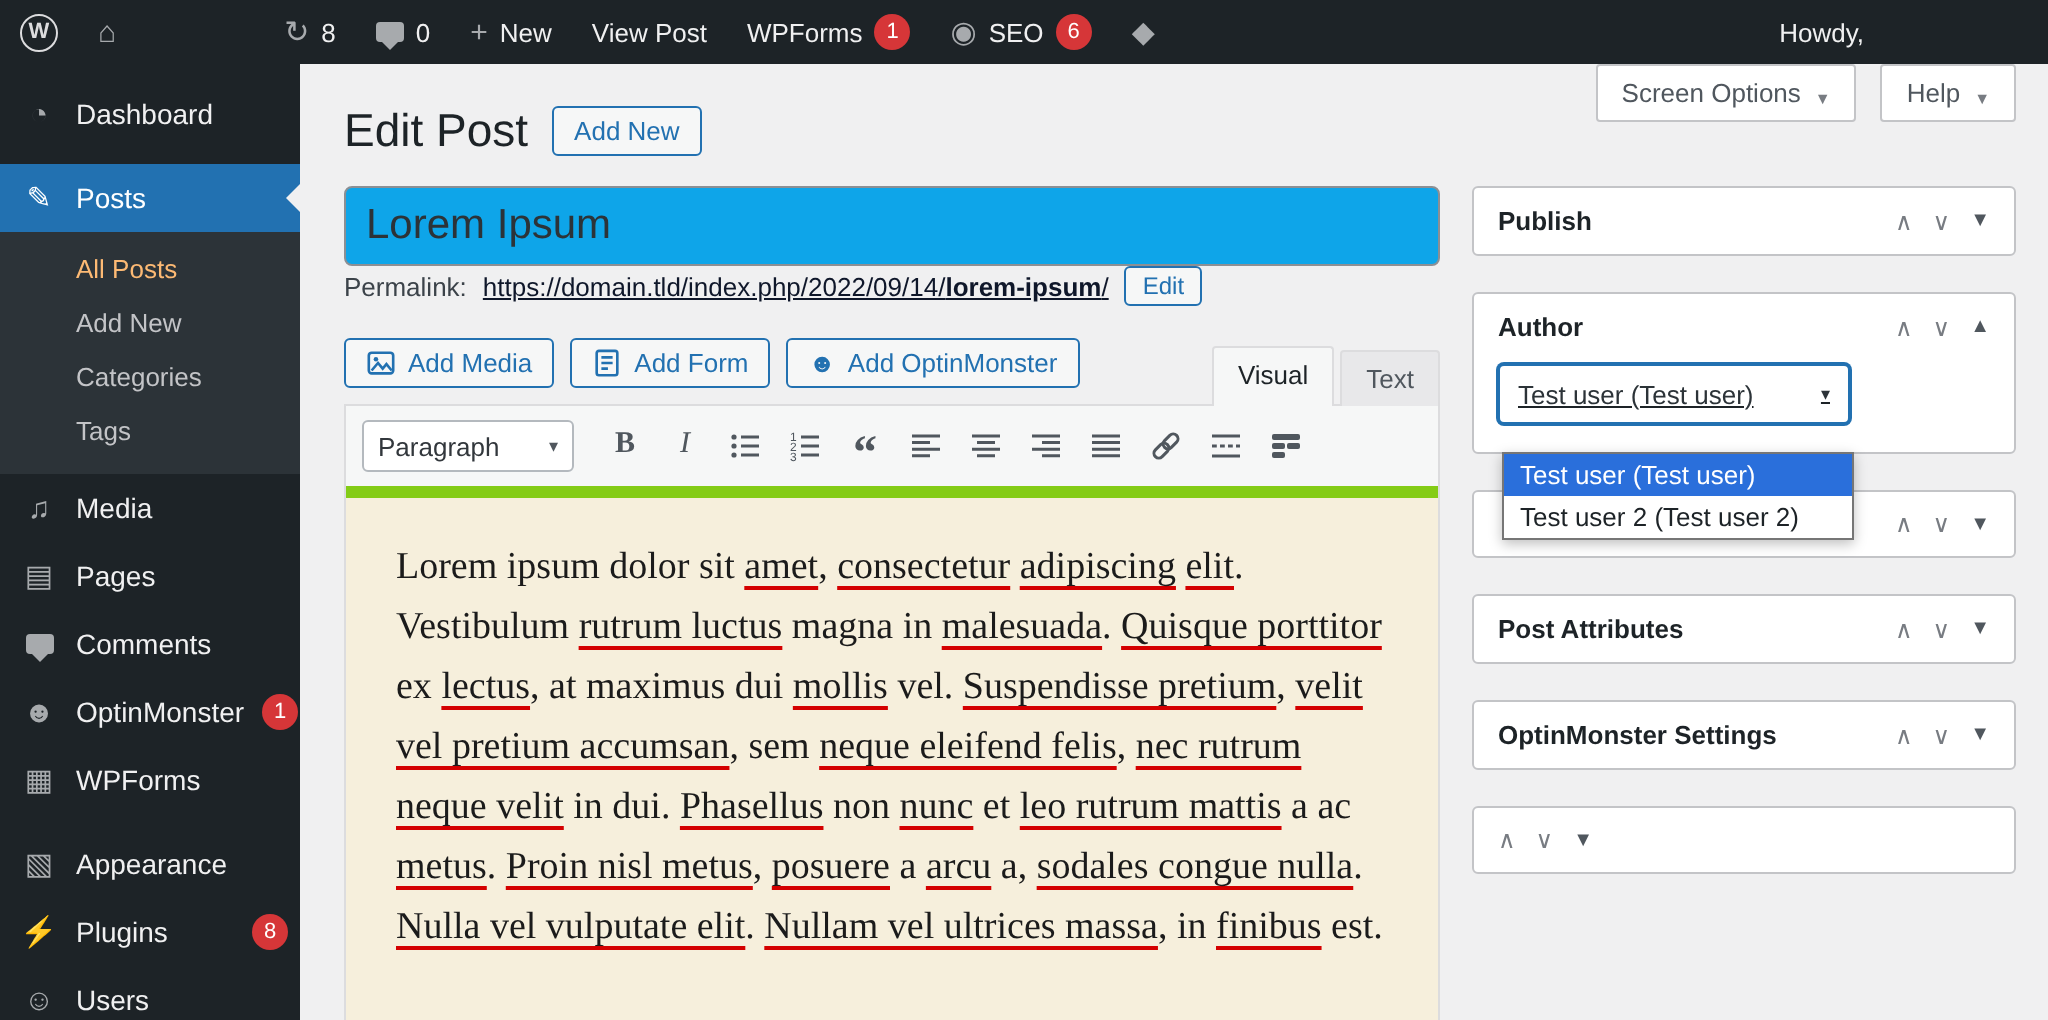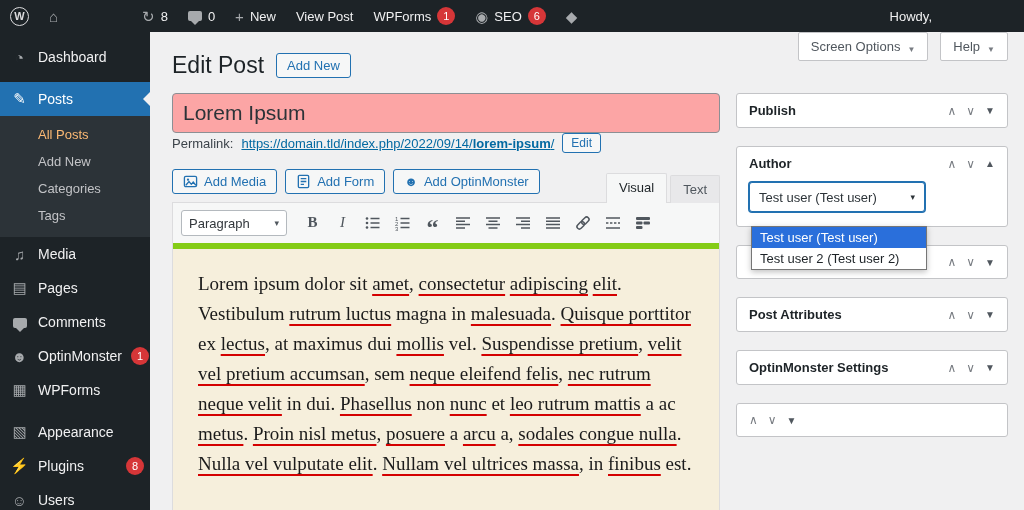--- a/index.html
+++ b/index.html
@@ -38,23 +38,23 @@
 
   .heading-row { display:flex; align-items:center; gap:12px; margin:6px 0 14px; }
   .page-title { font-size:23px; font-weight:400; color:#1d2327; }
   .btn { background:#f6f7f7; border:1px solid #2271b1; color:#2271b1; border-radius:3px; font-size:13px; padding:4px 10px; cursor:pointer; display:inline-flex; align-items:center; gap:6px; }
   .btn-small { font-size:12px; padding:2px 8px; }
 
   .columns { display:flex; gap:16px; }
   .left-col { flex:1; min-width:0; }
   .right-col { width:272px; flex:none; }
 
-  .title-input { width:100%; height:40px; border:1px solid #8c8f94; border-radius:4px; background:#fca5a5; font-size:21px; padding:3px 10px; color:#2c3338; font-family:"Liberation Sans",sans-serif; }
+  .title-input { width:100%; height:40px; border:1px solid #8c8f94; border-radius:4px; background:#0ea5e9; font-size:21px; padding:3px 10px; color:#2c3338; font-family:"Liberation Sans",sans-serif; }
   .permalink-row { display:flex; align-items:center; gap:8px; font-size:13px; color:#3c434a; }
-  .permalink-url { color:#0369a1; text-decoration:underline; cursor:pointer; }
+  .permalink-url { color:#0f172a; text-decoration:underline; cursor:pointer; }
   .permalink-url b { font-weight:700; }
 
   .media-row { display:flex; align-items:flex-end; margin-top:16px; }
   .media-btn { margin:0 8px 8px 0; }
   .media-btn svg, .media-btn .glyph { color:#2271b1; }
   .wp-tabs { margin-left:auto; display:flex; gap:3px; align-items:flex-end; position:relative; top:1px; }
   .tab { padding:6px 12px 6px; border:1px solid #dcdcde; border-bottom:none; border-radius:2px 2px 0 0; background:#e8e8ea; color:#50575e; cursor:pointer; }
   .tab.active { background:#f6f7f7; color:#1d2327; padding-bottom:8px; }
 
   .editor-box { border:1px solid #dcdcde; background:#f6f7f7; }
@@ -71,21 +71,21 @@
 
   
   .panel { background:#fff; border:1px solid #c3c4c7; border-radius:3px; margin-bottom:18px; }
   .panel-header { display:flex; align-items:center; padding:9px 12px; }
   .panel-title { font-weight:700; font-size:13px; flex:1; color:#1d2327; }
   .panel-controls { display:flex; gap:10px; align-items:center; color:#787c82; }
   .order-caret { font-size:12px; cursor:pointer; }
   .toggle-caret { font-size:10px; color:#50575e; cursor:pointer; }
   .panel.author { position:relative; z-index:30; }
   .author-body { padding:2px 12px 14px; }
-  .select-wrap { position:relative; width:144px; }
+  .select-wrap { position:relative; width:144px;text-decoration:underline; }
   .author-select { width:176px; height:30px; border:1px solid #2271b1; box-shadow:0 0 0 1px #2271b1; border-radius:3px; background:#fff; color:#2c3338; display:flex; align-items:center; justify-content:space-between; padding:0 9px; cursor:pointer; font-size:13px; }
   .author-select .sel-caret { color:#2c3338; }
   .select-dropdown { position:absolute; top:calc(100% + 14px); left:2px; width:176px; background:#fff; border:1px solid #767676; box-shadow:0 2px 6px rgba(0,0,0,.25); z-index:40; font-size:13px; }
   .option { padding:3px 8px; color:#1d2327; cursor:pointer; white-space:nowrap; overflow:hidden; }
   .option.selected { background:#2a6fdb; color:#fff; }
 </style>
 </head>
 <body>
 
 <div class="admin-bar">

